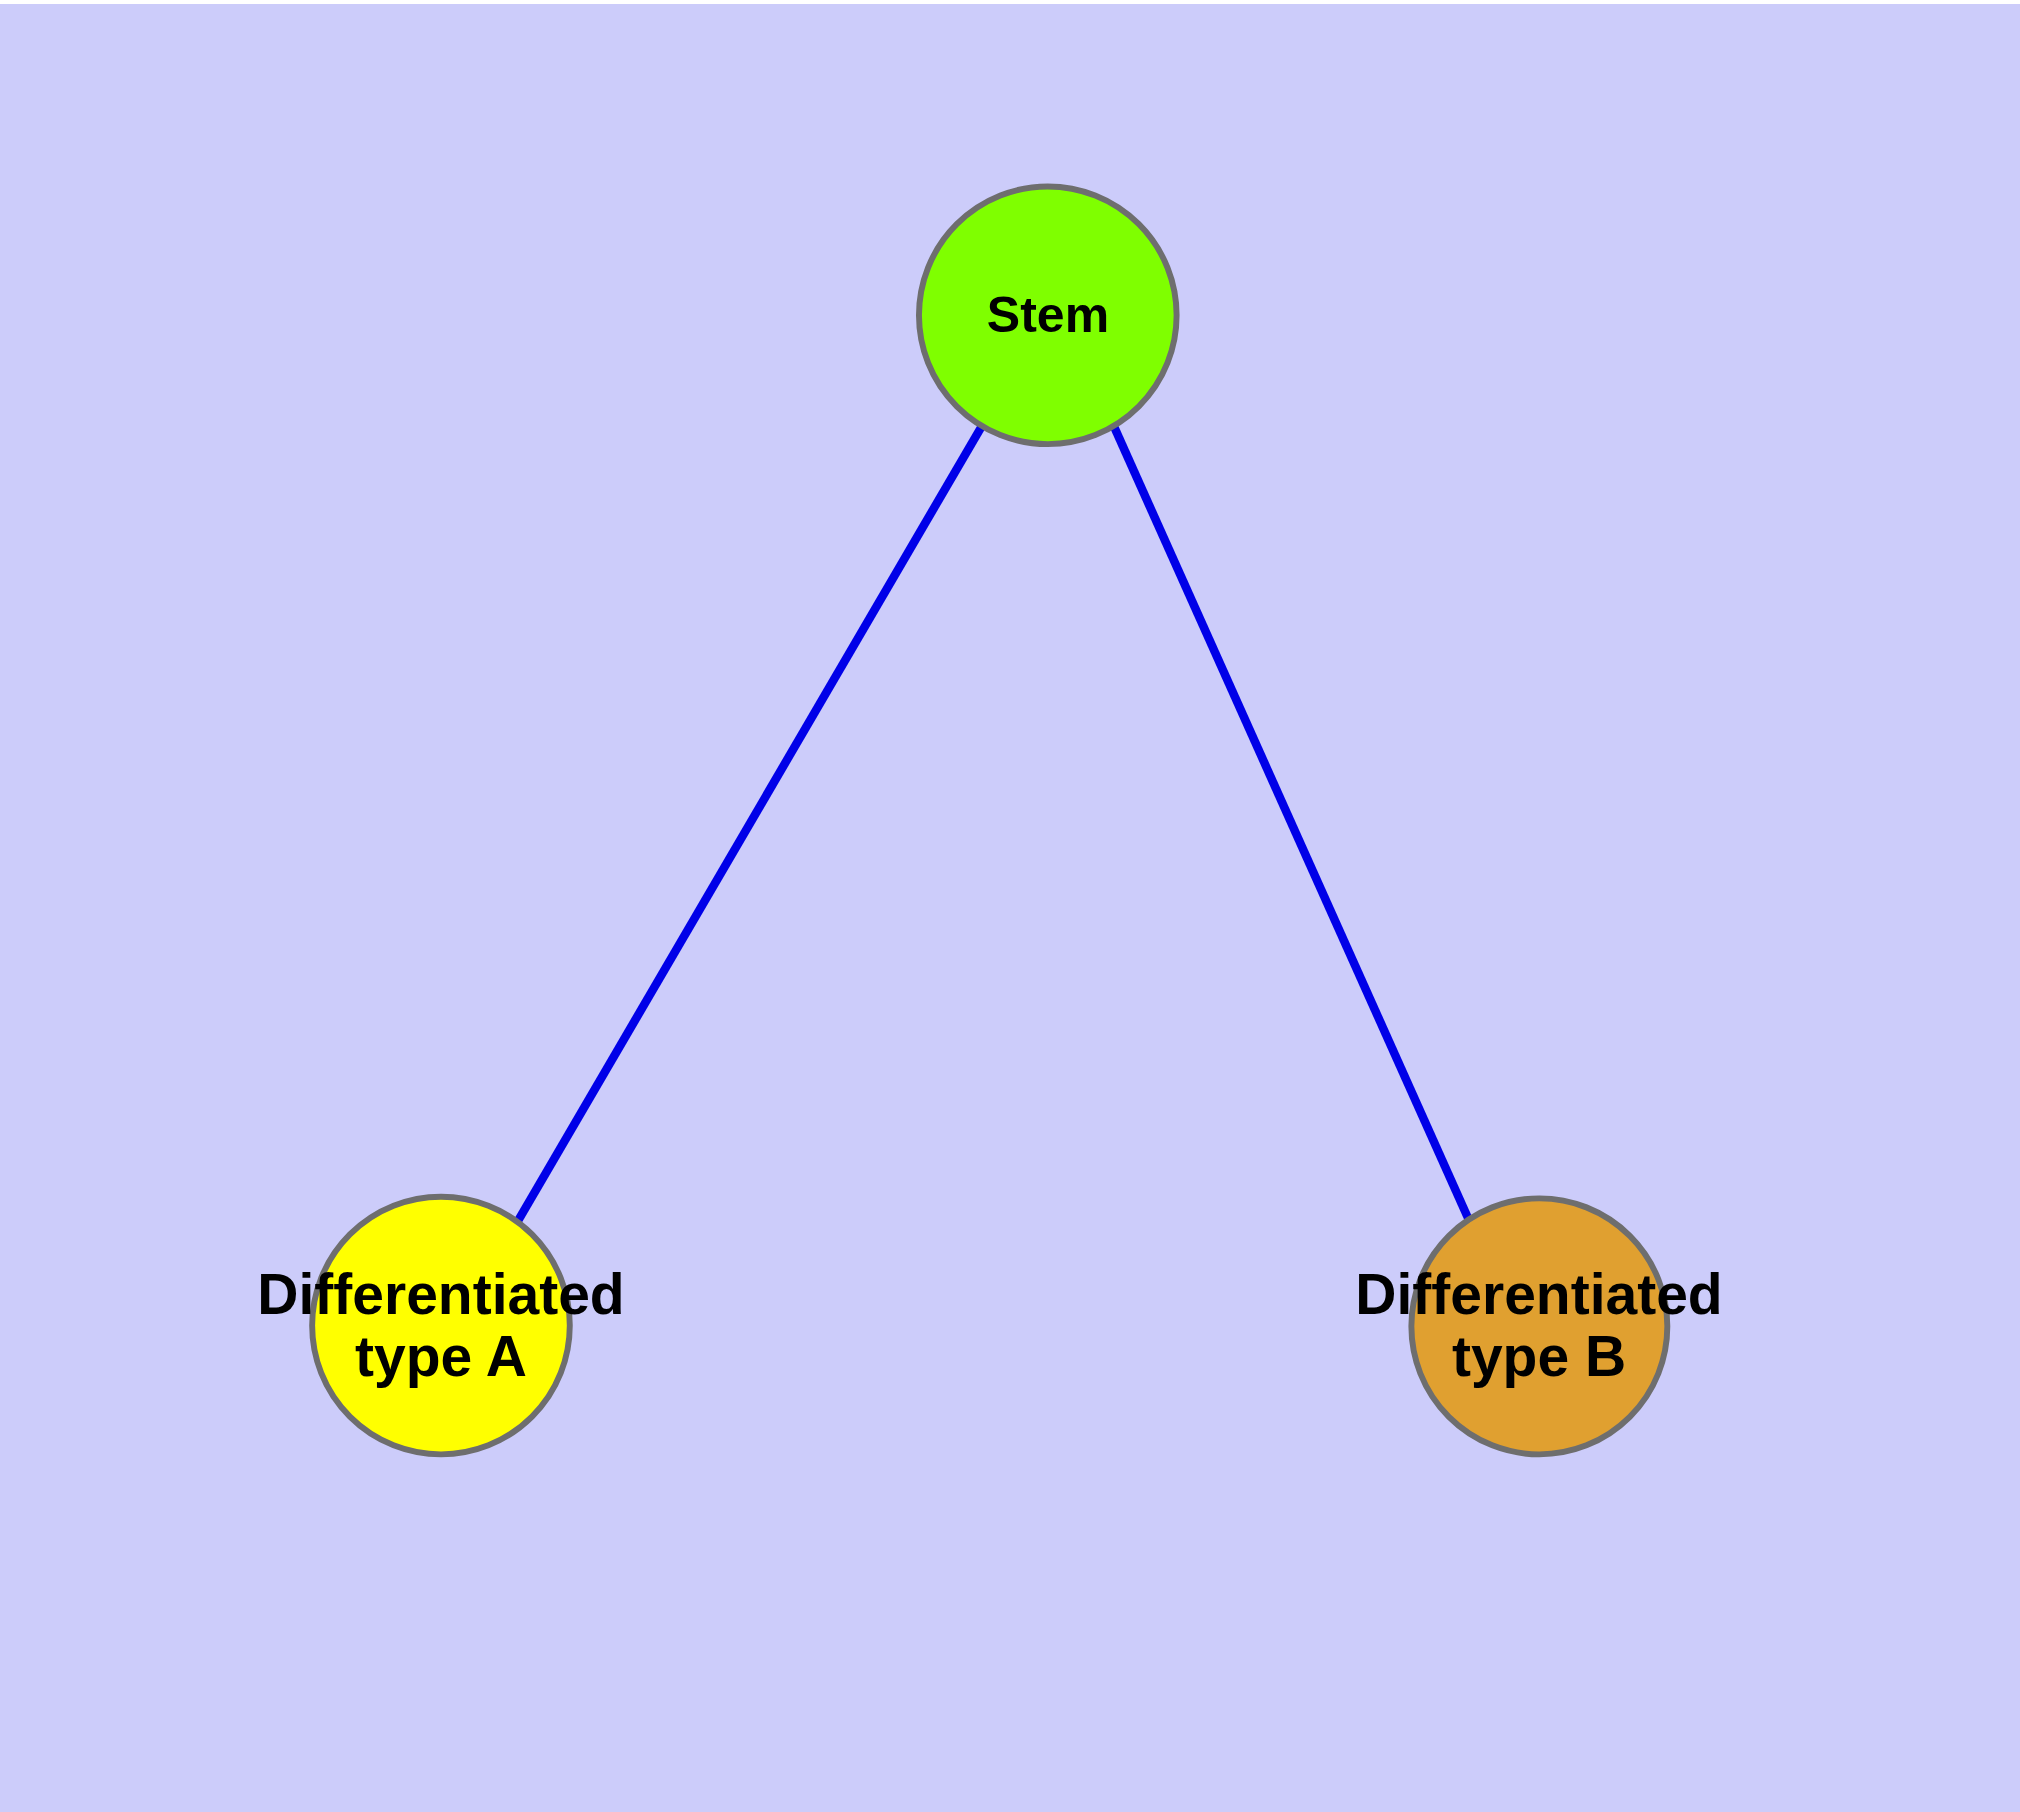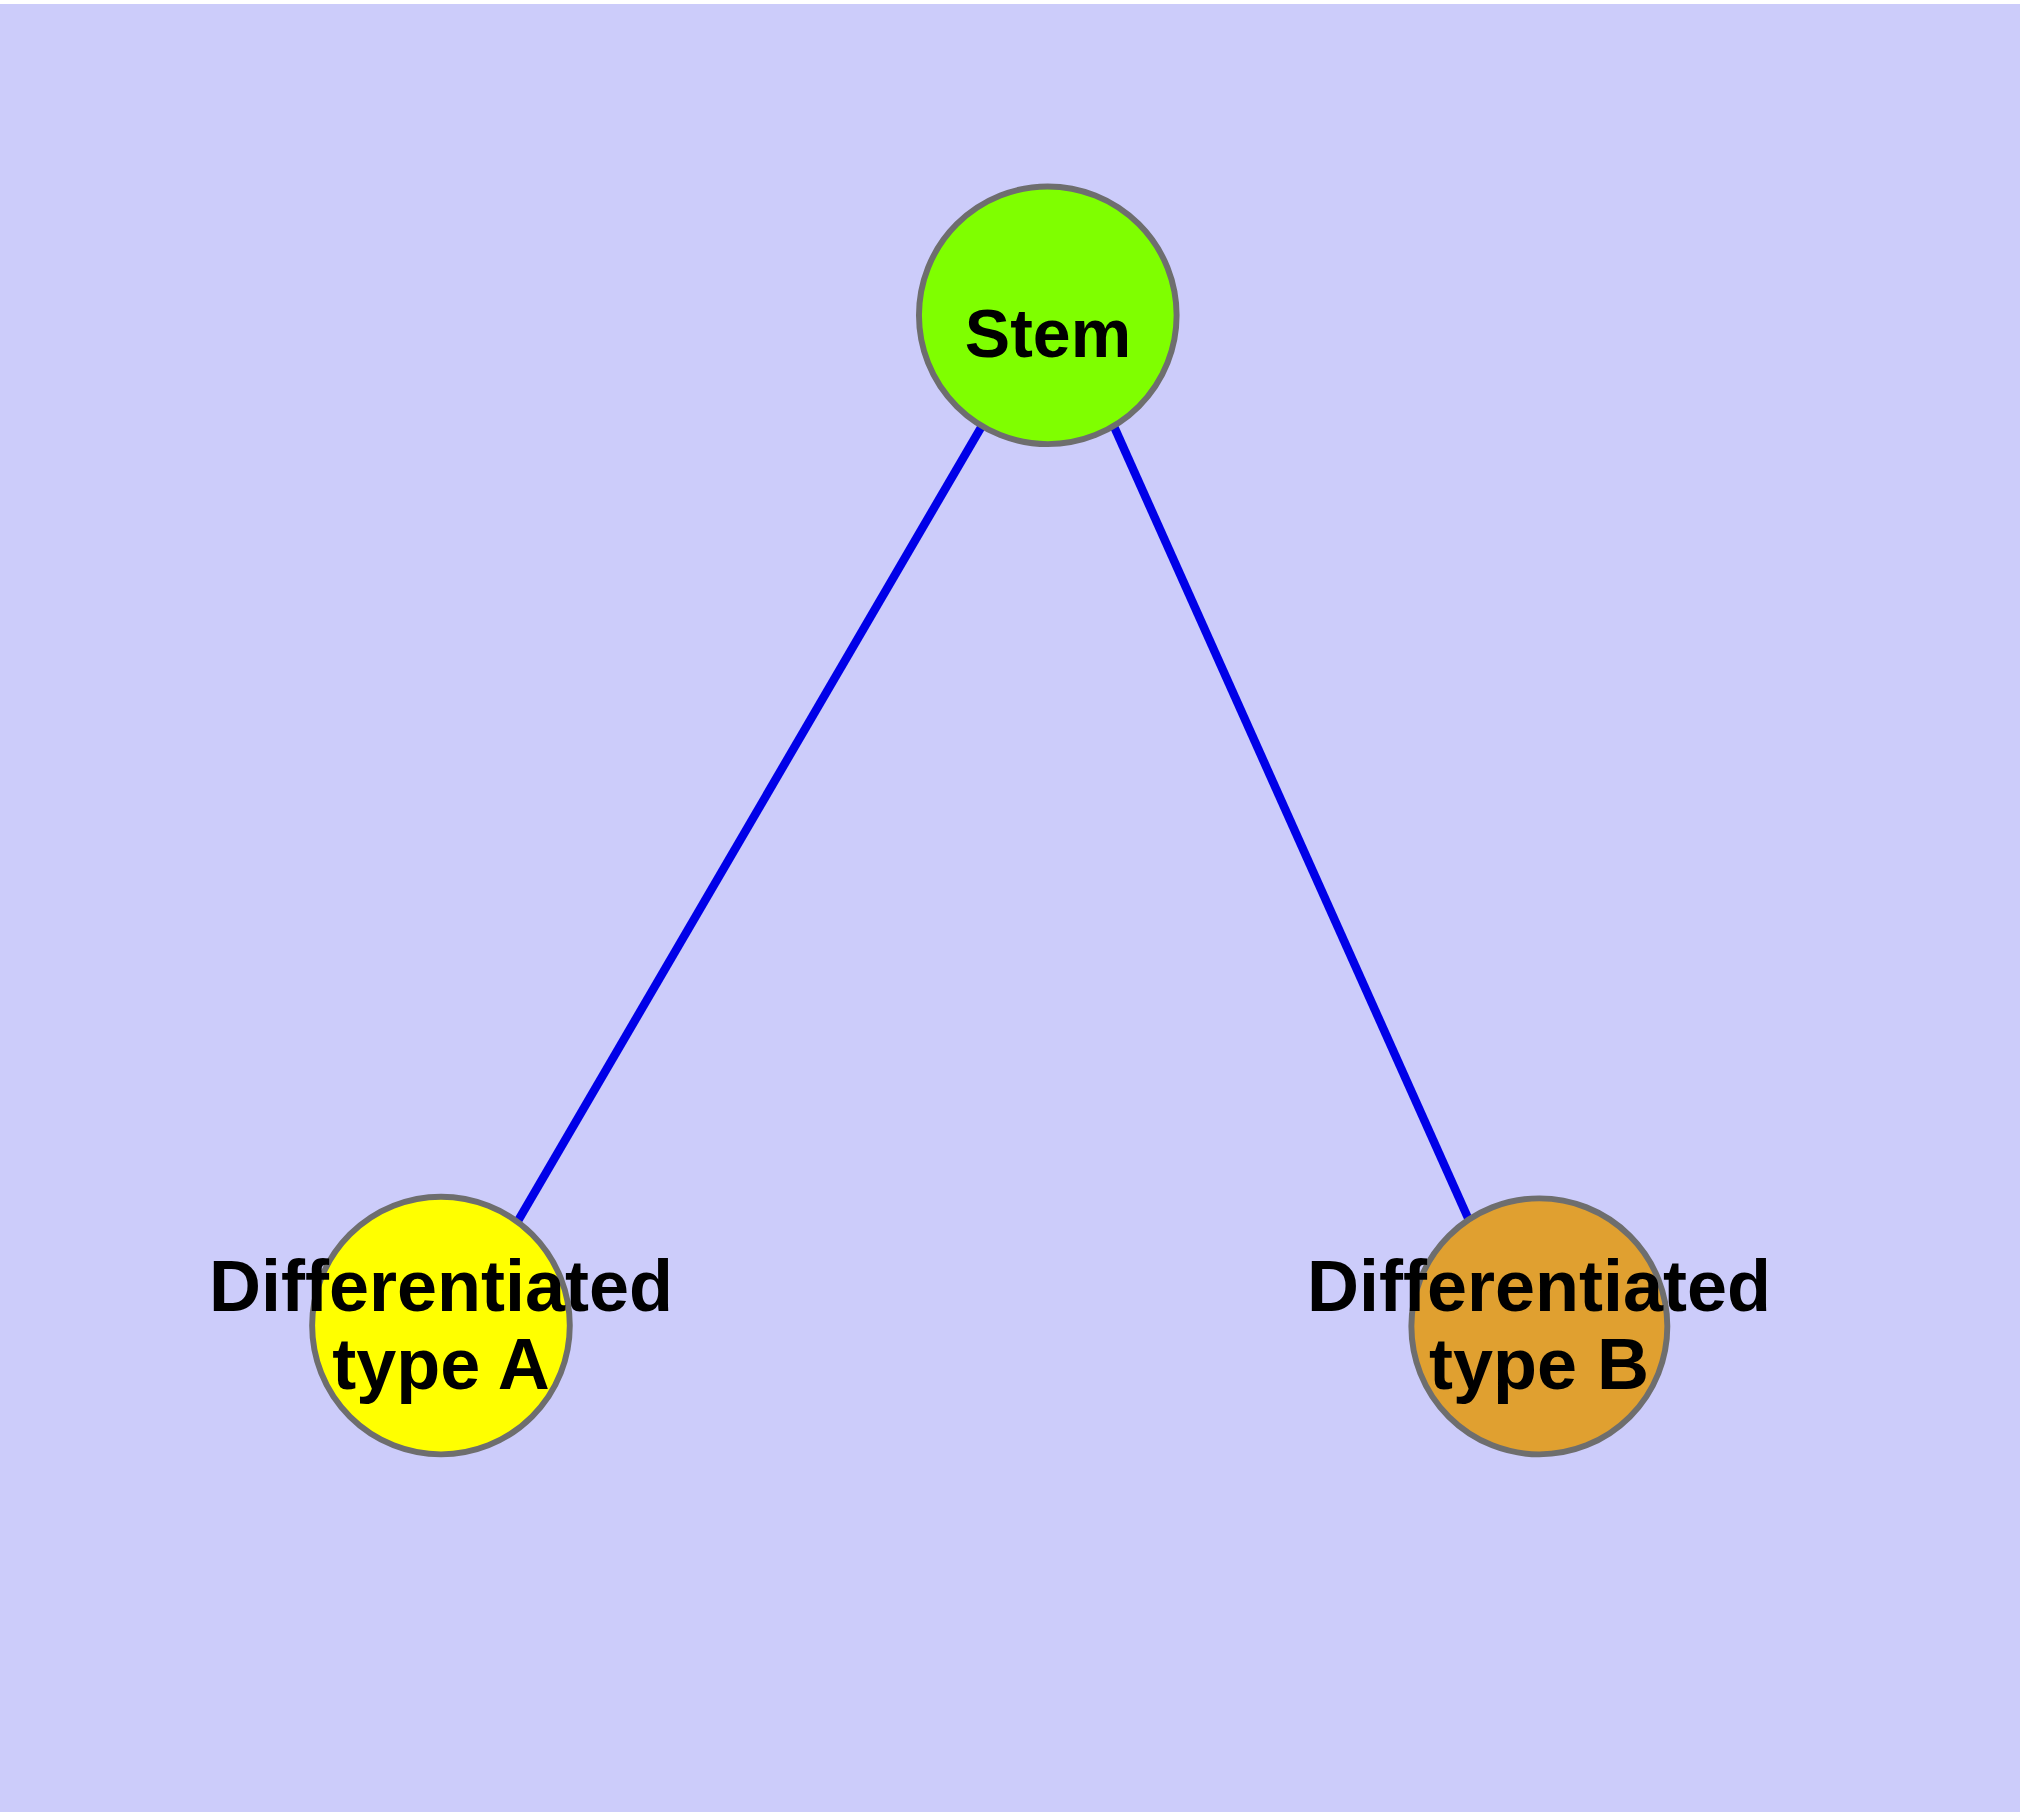--- a/index.html
+++ b/index.html
@@ -43,25 +43,24 @@
     position: absolute;
     text-align: center;
     color: #000000;
     font-weight: bold;
     line-height: 1.08;
     white-space: pre;
     pointer-events: none;
     transform: translate(-50%, -50%);
   }
   .label-stem {
-    font-size: 68px;
-    margin-top: 19px;
+    font-size: 50px;
   }
   .label-diff {
-    font-size: 72px;
+    font-size: 57px;
   }
 </style>
 </head>
 <body>
 
 <div id="canvas">
 
   <div id="plot-bg"></div>
 
   <svg id="graph" viewBox="0 0 2384 2138">

